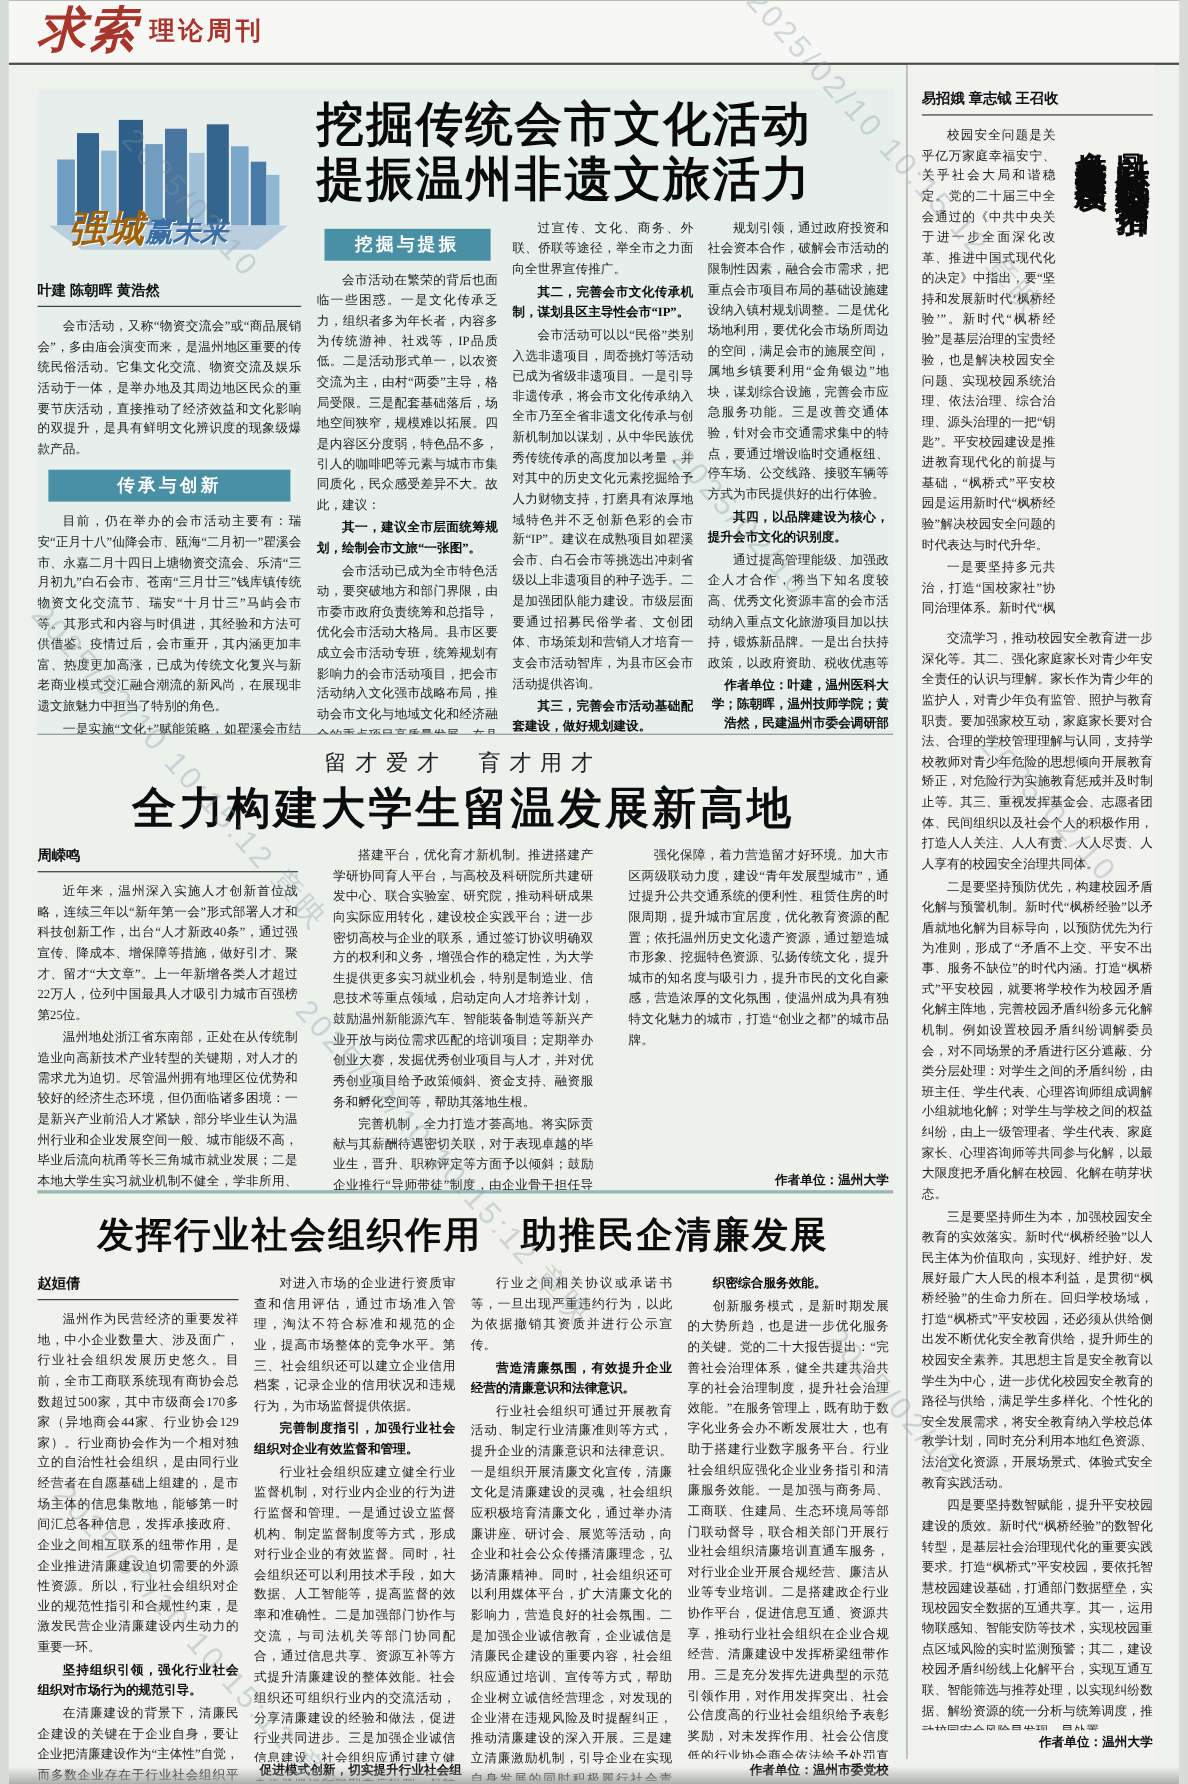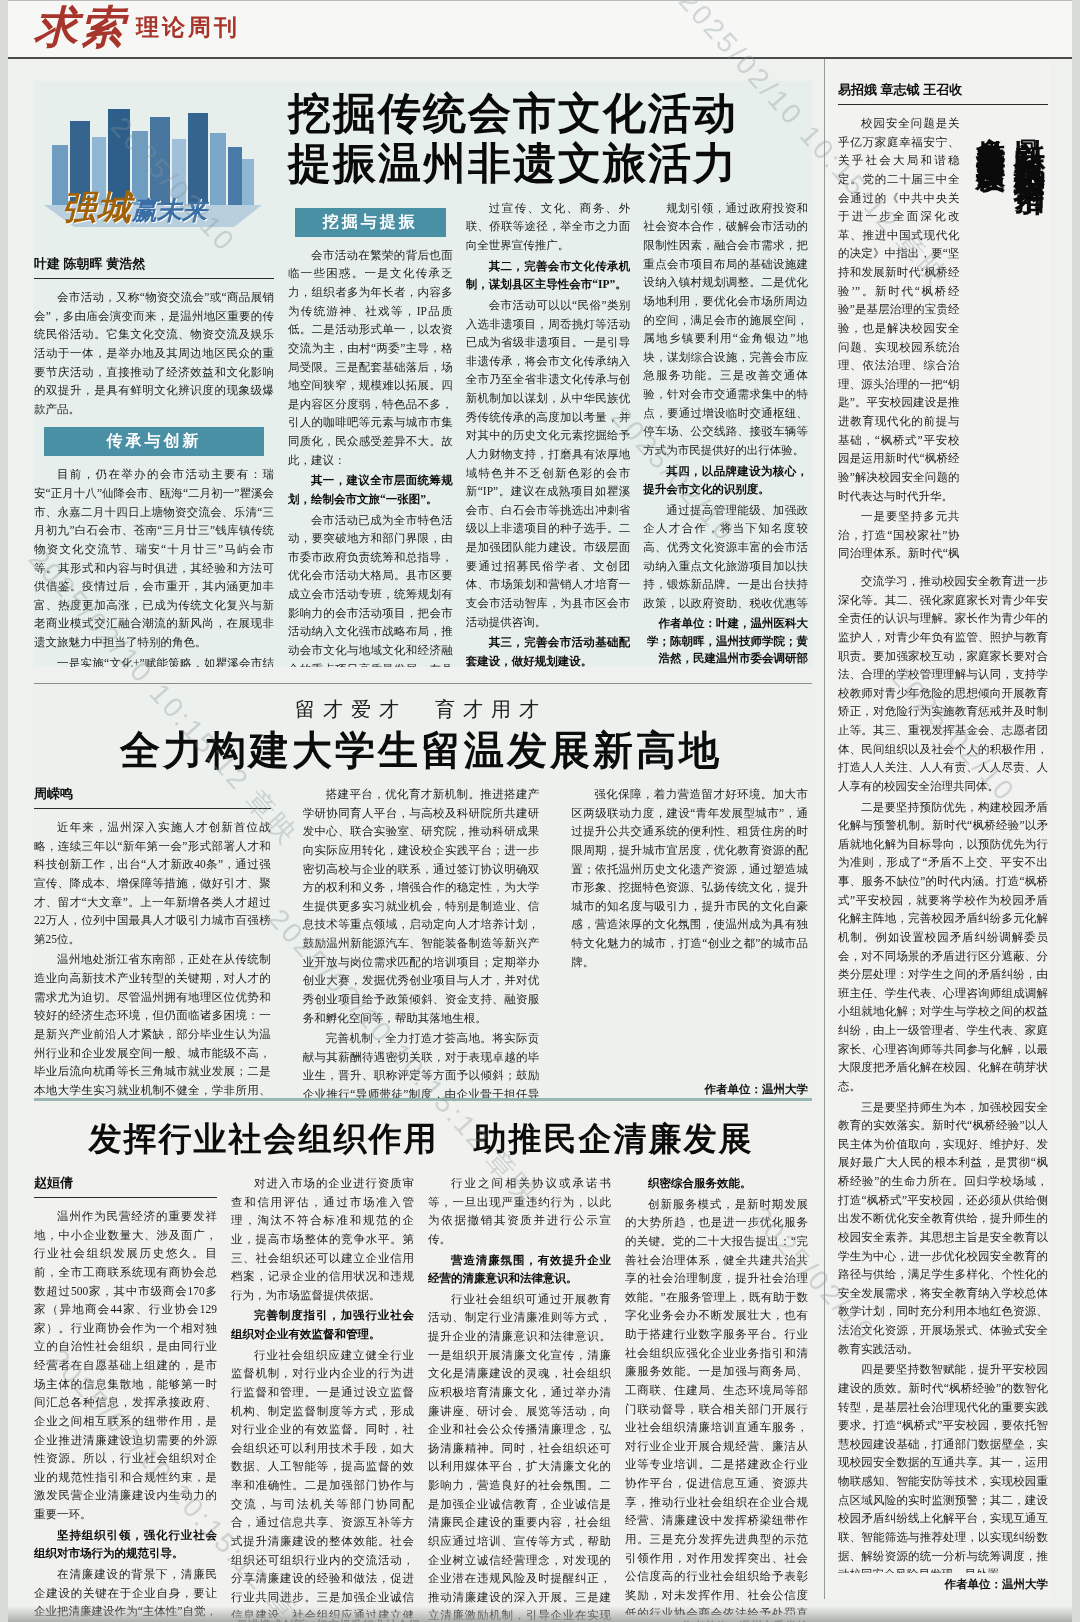--- a/index.html
+++ b/index.html
@@ -46,21 +46,21 @@
   .promo-blue { font-size:25px; font-weight:900; font-style:italic; color:#3a6ea5; text-shadow:1px 1px 0 #fff; }
   .top-right { flex:1; display:flex; flex-direction:column; min-width:0; }
   .hl-top { font-family:"Liberation Sans","DejaVu Sans",sans-serif;
             font-weight:900; font-size:43px; line-height:1.16; color:#0a0a0a; letter-spacing:2px; padding-top:2px; }
   .top-cols { flex:1; display:flex; gap:13px; margin-top:10px; overflow:hidden; }
   .tcol { flex:1; overflow:hidden; display:flex; flex-direction:column; }
   .coltext { flex:1; overflow:hidden; }
 
   
   .mid-art { height:415px; border-top:1px solid #8d918e; background:#ecf1ed; padding:12px 4px 0 0;
-             display:flex; flex-direction:column;margin-top:16px; }
+             display:flex; flex-direction:column; }
   .kicker { text-align:center; font-size:20px; letter-spacing:8px; color:#222; }
   .hl-mid { text-align:center; font-weight:900; font-size:40px; letter-spacing:3px; color:#0c0c0c; line-height:1.2; margin:4px 0 10px; }
   .mid-cols { flex:1; display:flex; gap:32px; overflow:hidden; }
   .mcol { flex:1; overflow:hidden; display:flex; flex-direction:column; }
 
   
   .bot-art { position:relative; height:537px; border-top:3px solid #9bb7b4; background:#f1f2ee;
              padding:10px 4px 0 0; display:flex; flex-direction:column; }
   .hl-bot { text-align:center; font-weight:900; font-size:33px; letter-spacing:2px; color:#0c0c0c; margin:6px 0 12px; }
   .bot-cols { flex:1; display:flex; gap:14px; overflow:hidden; }

